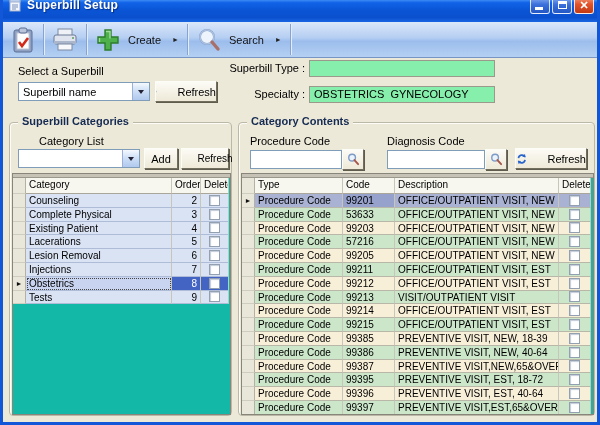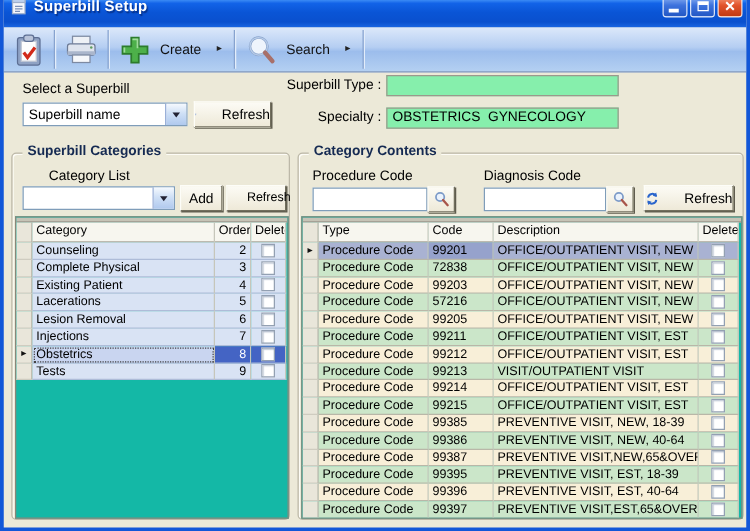--- a/index.html
+++ b/index.html
@@ -340,21 +340,21 @@
           <div class="g-cell col-type">Procedure Code</div>
           <div class="g-cell col-code">99201</div>
           <div class="g-cell col-desc">OFFICE/OUTPATIENT VISIT, NEW</div>
           <div class="g-cell col-delete cb-cell">
             <span class="cb"></span>
           </div>
         </div>
         <div class="g-row g-body">
           <div class="g-gutter"></div>
           <div class="g-cell col-type">Procedure Code</div>
-          <div class="g-cell col-code">72838</div>
+          <div class="g-cell col-code">53633</div>
           <div class="g-cell col-desc">OFFICE/OUTPATIENT VISIT, NEW</div>
           <div class="g-cell col-delete cb-cell">
             <span class="cb"></span>
           </div>
         </div>
         <div class="g-row g-body">
           <div class="g-gutter"></div>
           <div class="g-cell col-type">Procedure Code</div>
           <div class="g-cell col-code">99203</div>
           <div class="g-cell col-desc">OFFICE/OUTPATIENT VISIT, NEW</div>
@@ -449,21 +449,21 @@
           <div class="g-cell col-code">99387</div>
           <div class="g-cell col-desc">PREVENTIVE VISIT,NEW,65&amp;OVER</div>
           <div class="g-cell col-delete cb-cell">
             <span class="cb"></span>
           </div>
         </div>
         <div class="g-row g-body">
           <div class="g-gutter"></div>
           <div class="g-cell col-type">Procedure Code</div>
           <div class="g-cell col-code">99395</div>
-          <div class="g-cell col-desc">PREVENTIVE VISIT, EST, 18-39</div>
+          <div class="g-cell col-desc">PREVENTIVE VISIT, EST, 18-72</div>
           <div class="g-cell col-delete cb-cell">
             <span class="cb"></span>
           </div>
         </div>
         <div class="g-row g-body">
           <div class="g-gutter"></div>
           <div class="g-cell col-type">Procedure Code</div>
           <div class="g-cell col-code">99396</div>
           <div class="g-cell col-desc">PREVENTIVE VISIT, EST, 40-64</div>
           <div class="g-cell col-delete cb-cell">

